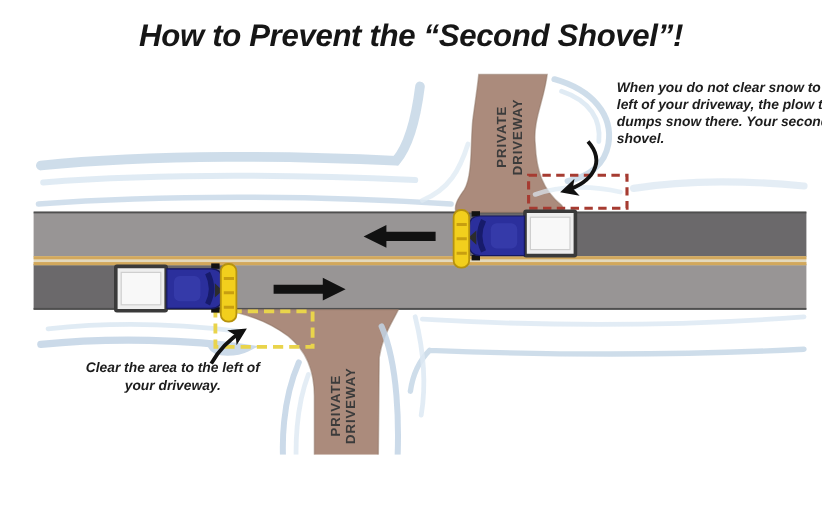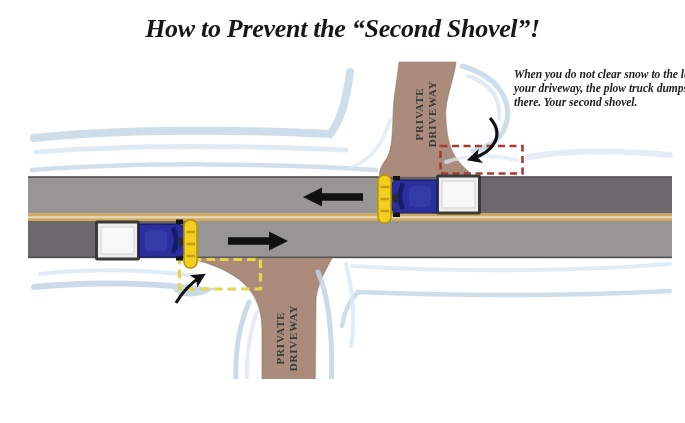--- a/index.html
+++ b/index.html
@@ -1,18 +1,18 @@
 <!DOCTYPE html>
 <html><head>
 <meta charset="utf-8">
 <style>
   html,body{margin:0;padding:0;background:#ffffff;}
   .stage{
     position:relative;width:685px;height:379px;background:#ffffff;
-    overflow:hidden;font-family:Liberation Serif, serif;
+    overflow:hidden;font-family:Liberation Sans, sans-serif;
   }
   .title{
     position:absolute;left:0;right:0;top:14px;text-align:center;
     font-size:26px;font-weight:bold;font-style:italic;color:#161616;
     letter-spacing:-0.3px;
   }
   .illustration{position:absolute;left:0;top:0;}
   .note{
     position:absolute;font-weight:bold;font-style:italic;color:#1c1c1c;
     font-size:11.5px;line-height:1.22;
@@ -107,20 +107,21 @@
     <polygon points="303,197 322,187.5 322,193.2 363,193.2 363,200.8 322,200.8 322,206.5" fill="#111111"></polygon>
     <polygon points="288,241 269,231.5 269,237.2 228,237.2 228,244.8 269,244.8 269,250.5" fill="#111111"></polygon>
 
     <path d="M490,118 C505,135 494,152 471,159" fill="none" stroke-width="3.2" marker-end="url(#ah)" stroke="#111111"></path>
     <path d="M176,303 C184,289 194,281 202,276" fill="none" stroke-width="3.2" marker-end="url(#ah)" stroke="#111111"></path>
 
     <rect x="224" y="407.5" width="234" height="6" rx="3" fill="#0b0b0b"></rect>
   </svg>
 
   <div class="note note-top">When you do not clear snow to the left of your driveway, the plow truck dumps snow there. Your second shovel.</div>
+  <div class="note note-bottom">Clear the area to the left of your driveway.</div>
 
   <div class="drive-label drive-label-top">
     <div>PRIVATE</div>
     <div>DRIVEWAY</div>
   </div>
   <div class="drive-label drive-label-bottom">
     <div>PRIVATE</div>
     <div>DRIVEWAY</div>
   </div>
 

